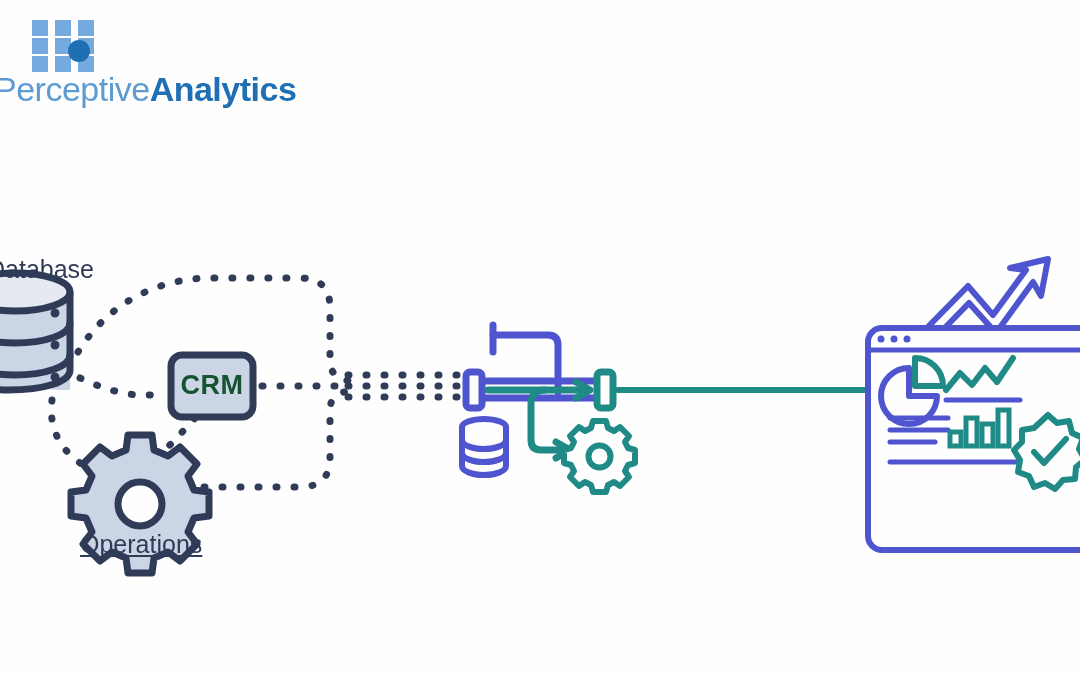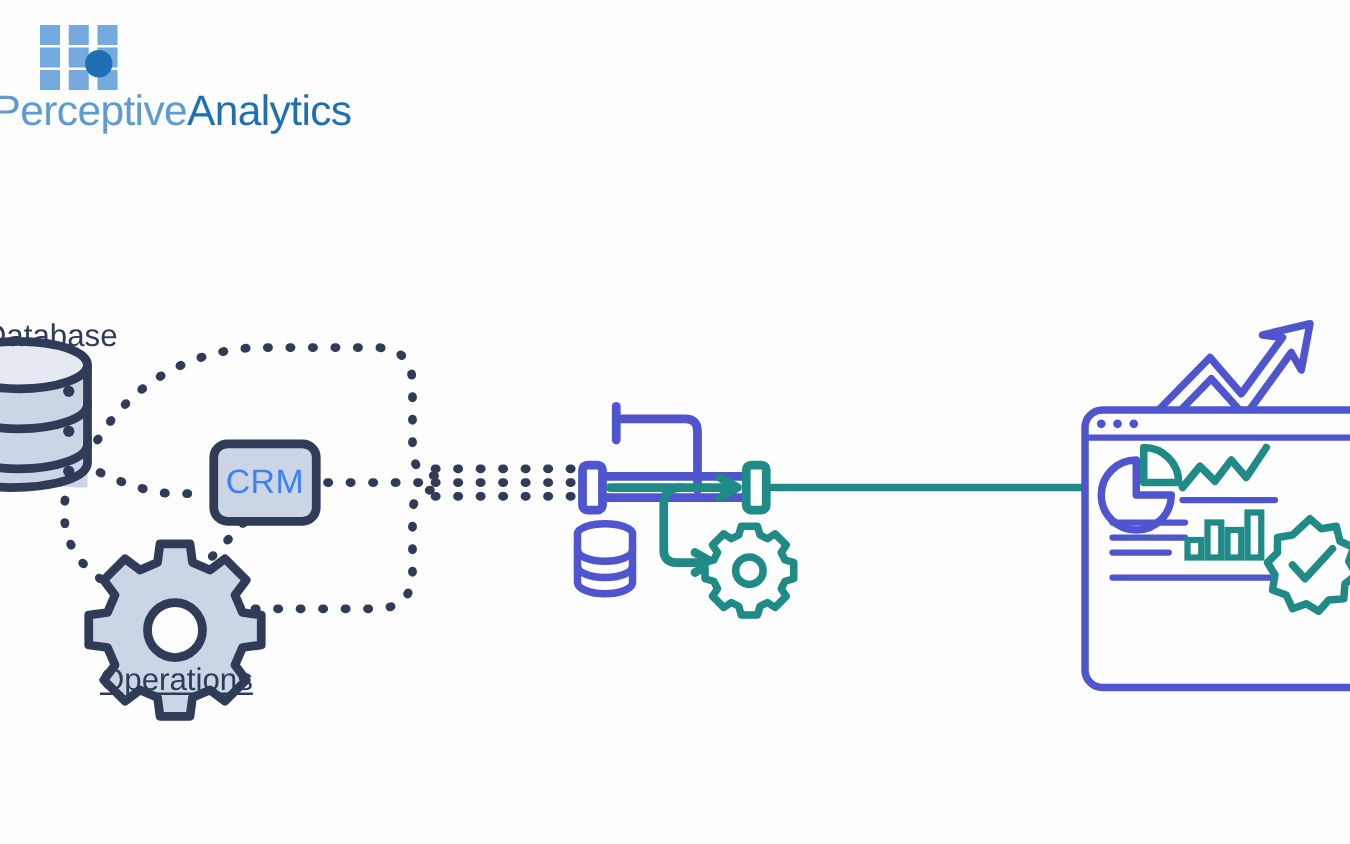--- a/index.html
+++ b/index.html
@@ -53,21 +53,21 @@
     white-space: nowrap;
     font-size: 34px;
     letter-spacing: -0.5px;
   }
   #logo-word-1 {
     color: #5d9bd0;
     font-weight: 400;
   }
   #logo-word-2 {
     color: #1f6fb5;
-    font-weight: 400;
+    font-weight: 700;
   }
 
   
   .node-label {
     position: absolute;
     color: #2f3b57;
     font-size: 25px;
     white-space: nowrap;
   }
   #label-database {
@@ -81,23 +81,23 @@
   }
   #crm-text {
     position: absolute;
     left: 172px;
     top: 357px;
     width: 80px;
     height: 56px;
     display: flex;
     align-items: center;
     justify-content: center;
-    color: #3b82f6;
+    color: #14532d;
     font-size: 27px;
-    font-weight: 400;
+    font-weight: 700;
     letter-spacing: 0.5px;
   }
 
   svg.layer {
     position: absolute;
     left: 0;
     top: 0;
     width: 1080px;
     height: 675px;
     overflow: visible;

